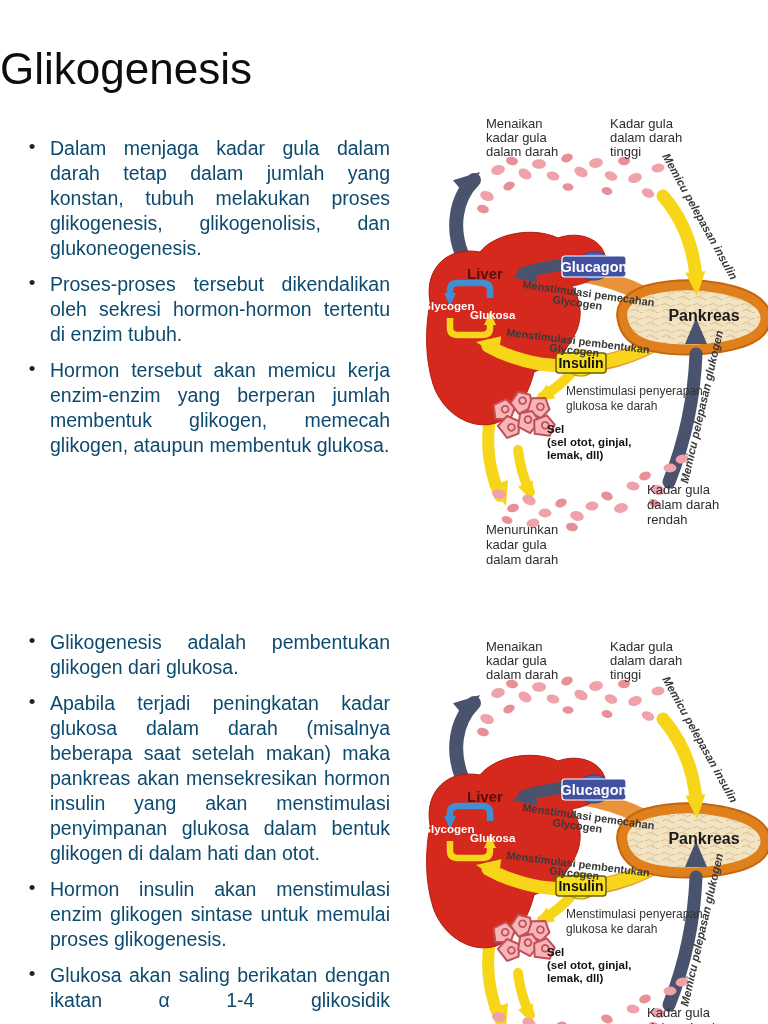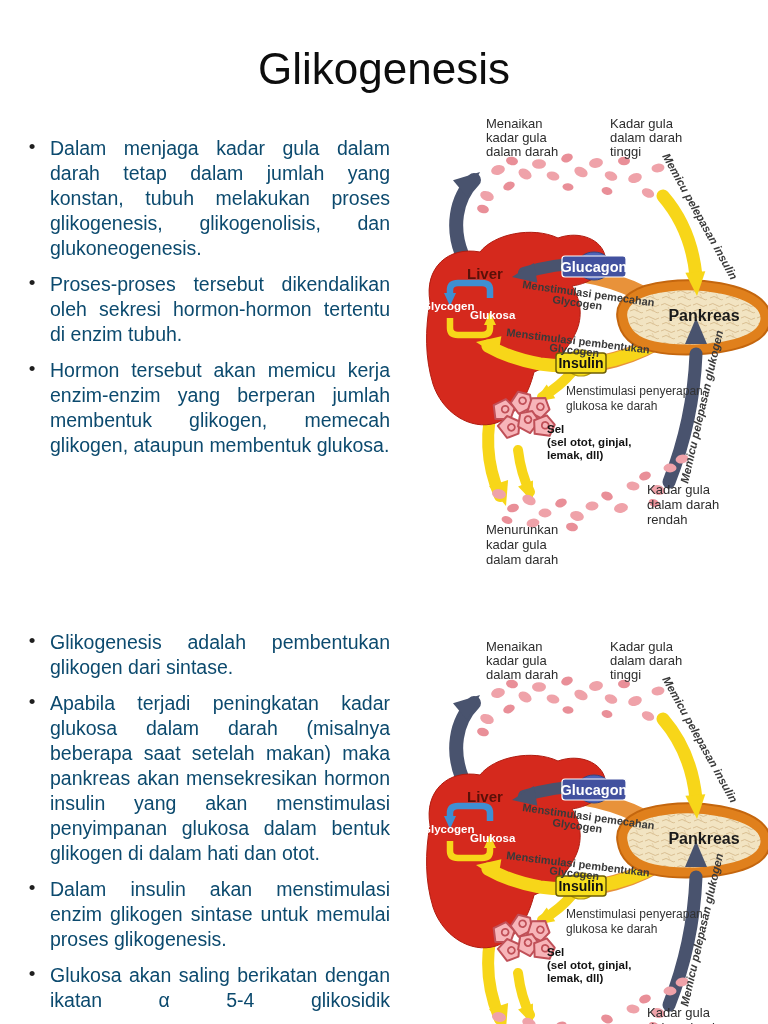--- a/index.html
+++ b/index.html
@@ -1,18 +1,18 @@
 <!DOCTYPE html>
 <html><head>
 <meta charset="utf-8">
 <style>
   html,body{margin:0;padding:0;background:#888;}
   .page{position:relative;width:768px;height:1024px;background:#ffffff;overflow:hidden;
         font-family:"Liberation Sans",sans-serif;color:#1f1f1f;margin:0 auto;}
-  .title{position:absolute;top:44px;left:0;width:100%;text-align:center;
+  .title{position:absolute;top:44px;left:0;width:100%;
          font-size:44px;font-weight:400;color:#0d0d0d;letter-spacing:0px;}
   .col{position:absolute;left:16px;width:376px;}
   .col1{top:134px;}
   .col2{top:628px;}
   .bullet{display:flex;margin-bottom:7px;}
   .dot{flex:0 0 32px;font-size:19px;line-height:25px;text-align:center;color:#1f1f1f;}
   .btext{margin:2px;flex:1;font-size:19.5px;line-height:25px;text-align:justify;color:#0c4a6e;}
   .spread{text-align-last:justify;}
   .diagram-slot{position:absolute;left:420px;width:348px;height:472px;}
   .slot1{top:106px;}
@@ -70,33 +70,33 @@
     </div>
     <div class="bullet">
       <span class="dot">•</span>
       <p class="btext">Hormon tersebut akan memicu kerja enzim-enzim yang berperan jumlah membentuk glikogen, memecah glikogen, ataupun membentuk glukosa.</p>
     </div>
   </div>
 
   <div class="col col2">
     <div class="bullet">
       <span class="dot">•</span>
-      <p class="btext">Glikogenesis adalah pembentukan glikogen dari sintase.</p>
+      <p class="btext">Glikogenesis adalah pembentukan glikogen dari glukosa.</p>
     </div>
     <div class="bullet">
       <span class="dot">•</span>
       <p class="btext">Apabila terjadi peningkatan kadar glukosa dalam darah (misalnya beberapa saat setelah makan) maka pankreas akan mensekresikan hormon insulin yang akan menstimulasi penyimpanan glukosa dalam bentuk glikogen di dalam hati dan otot.</p>
     </div>
     <div class="bullet">
       <span class="dot">•</span>
-      <p class="btext">Dalam insulin akan menstimulasi enzim glikogen sintase untuk memulai proses glikogenesis.</p>
-    </div>
-    <div class="bullet">
-      <span class="dot">•</span>
-      <p class="btext spread">Glukosa akan saling berikatan dengan ikatan α 5-4 glikosidik</p>
+      <p class="btext">Hormon insulin akan menstimulasi enzim glikogen sintase untuk memulai proses glikogenesis.</p>
+    </div>
+    <div class="bullet">
+      <span class="dot">•</span>
+      <p class="btext spread">Glukosa akan saling berikatan dengan ikatan α 1-4 glikosidik</p>
     </div>
   </div>
 
   <div class="diagram-slot slot1">
   <svg viewBox="0 0 348 472" width="348" height="472">
     <defs>
       <pattern id="crk" patternUnits="userSpaceOnUse" width="16" height="13">
         <rect width="16" height="13" fill="#f2e4c2"></rect>
         <path d="M1 4 Q5 1 8 4 T15 4" fill="none" stroke="#d6ba8c" stroke-width="0.9"></path>
         <path d="M2 10 Q6 7 10 10 T15 11" fill="none" stroke="#d6ba8c" stroke-width="0.9"></path>

